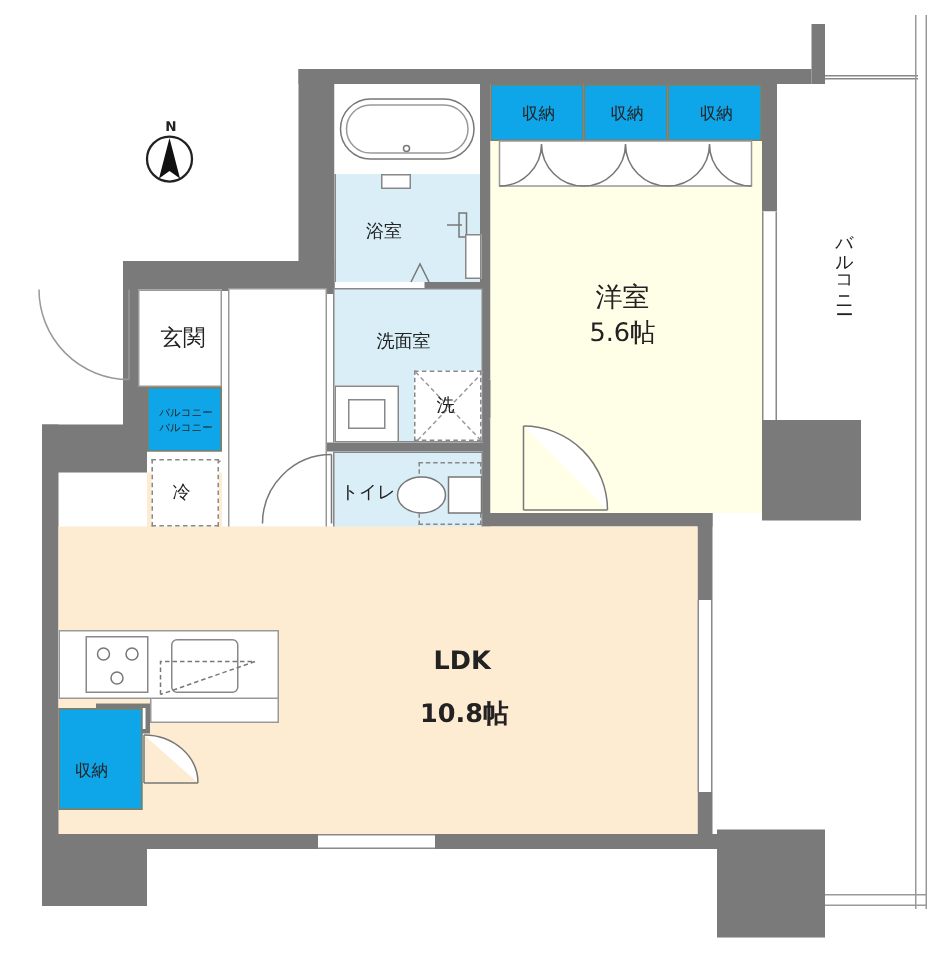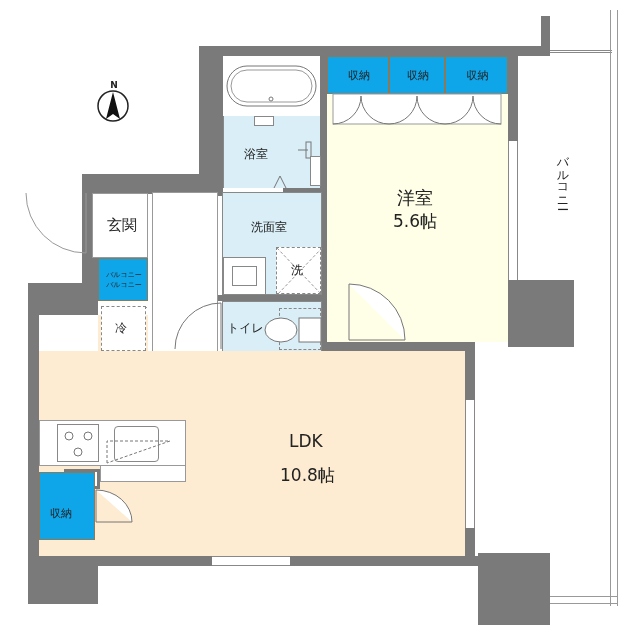--- a/index.html
+++ b/index.html
@@ -157,21 +157,21 @@
   <div class="label" style="left:66px;top:116px;font-size:17px;">5.6帖</div>
   <svg width="60" height="60" style="left:22px;top:190px;">
     <path d="M0,0 A56,56 0 0 1 56,56" fill="#fff" stroke="#777"></path>
     <line x1="0" y1="0" x2="0" y2="56" stroke="#777"></line>
     <line x1="0" y1="56" x2="56" y2="56" stroke="#777"></line>
   </svg>
 </div>
 
 <div class="abs white" style="left:508px;top:141px;width:10px;height:139px;border-left:1px solid #888;border-right:1px solid #888;"></div>
 
-<div class="room peach" style="left:39px;top:351px;width:426px;height:205px;">
+<div class="room peach" style="left:39px;top:351px;width:426px;height:205px;font-weight:bold;">
   <div class="label" style="left:250px;top:80px;font-size:17px;">LDK</div>
   <div class="label" style="left:241px;top:102px;font-size:17px;margin-top:11px;">10.8帖</div>
 </div>
 
 <div class="room peach" style="left:98px;top:315px;width:50px;height:40px;"></div>
 <div class="room white dash" style="left:101px;top:306px;width:45px;height:45px;"></div>
 <div class="label" style="left:115px;top:320px;font-size:12px;">冷</div>
 
 <div class="abs white" style="left:39px;top:420px;width:147px;height:46px;border:1px solid #999;">
   <div class="abs thin" style="left:17px;top:3px;width:42px;height:38px;">

